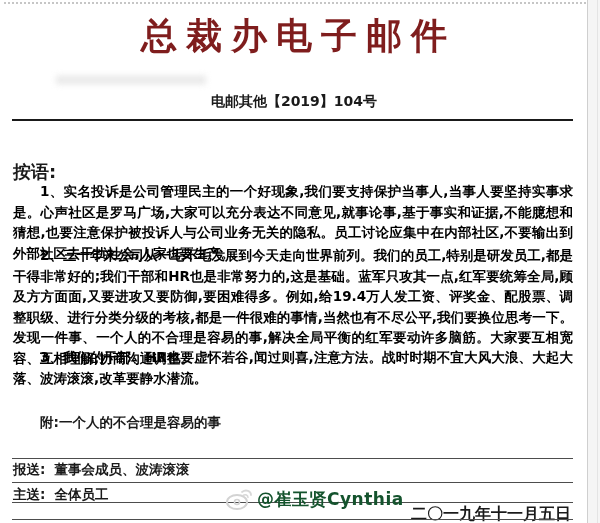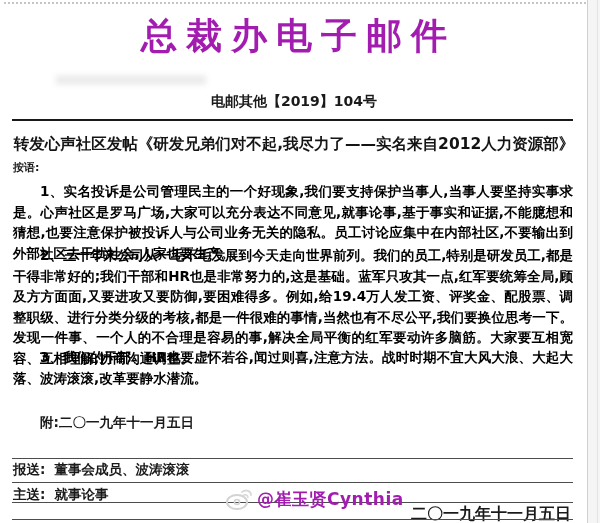--- a/index.html
+++ b/index.html
@@ -13,33 +13,33 @@
   
   .gutter{position:absolute;top:0;left:588px;width:12px;height:523px;background:#f5f5f5;}
   .edge-line{position:absolute;top:0;left:587px;width:1px;height:523px;background:#cfcfcf;}
   .edge-line2{position:absolute;top:0;left:597px;width:1px;height:523px;background:#e4e4e4;}
   .top-dotted{position:absolute;top:2px;left:4px;width:582px;height:0;border-top:2px dotted #c6c6c6;}
   .ghost{position:absolute;left:56px;top:76px;width:150px;height:8px;background:#dfdfdf;filter:blur(3px);opacity:.75;}
 
   .title{
     position:absolute;top:13px;left:0;width:588px;margin:0;
     text-align:center;font-size:36px;line-height:46px;
-    letter-spacing:9px;padding-left:9px;box-sizing:border-box;color:#a21caf;
+    letter-spacing:9px;padding-left:9px;box-sizing:border-box;color:#7f1d1d;
   }
   .meta-row{
     position:absolute;top:93px;left:0;width:588px;
     display:flex;justify-content:center;gap:18px;font-size:14px;
   }
   .header-rule{position:absolute;top:119px;left:12px;width:561px;height:2px;background:#1a1a1a;}
 
   .headline{
     position:absolute;top:134px;left:8px;width:572px;
     text-align:center;font-size:15.5px;line-height:20px;color:#141414;
   }
-  .preface-label{position:absolute;top:160px;left:13px;font-size:11px;}
+  .preface-label{position:absolute;top:160px;left:13px;font-size:18px;}
 
   .para{
     position:absolute;left:13px;width:560px;margin:0;
     font-size:13.5px;line-height:20.5px;text-align:justify;
     text-indent:2em;color:#000000;
   }
   .p1{top:181px;}
   .p2{top:245px;}
   .p3{top:347px;}
   .attachment{
@@ -56,21 +56,21 @@
   .dist-row .value{margin-left:9px;}
 
   .date{
     position:absolute;top:504px;left:13px;width:558px;
     text-align:right;font-size:16px;
   }
 
   .watermark{
     position:absolute;top:487px;left:224px;height:24px;
     display:flex;align-items:center;gap:3px;
-    color:#a21caf;font-size:17px;letter-spacing:.5px;
+    color:#14532d;font-size:17px;letter-spacing:.5px;
     white-space:nowrap;
   }
   .watermark svg{display:block;}
 </style>
 </head>
 <body>
 
 <div class="page">
 
   <div class="gutter"></div>
@@ -80,40 +80,39 @@
   <div class="ghost"></div>
 
   <h1 class="title">总裁办电子邮件</h1>
 
   <div class="meta-row">
     <span>电邮其他【2019】104号</span>
   </div>
 
   <div class="header-rule"></div>
 
-  <div class="headline">转发心声社区发帖《研发兄弟们对不起,我尽力了——实名来自2012人力资源部》</div>
 
   <div class="preface-label">按语:</div>
 
   <p class="para p1">1、实名投诉是公司管理民主的一个好现象,我们要支持保护当事人,当事人要坚持实事求是。心声社区是罗马广场,大家可以充分表达不同意见,就事论事,基于事实和证据,不能臆想和猜想,也要注意保护被投诉人与公司业务无关的隐私。员工讨论应集中在内部社区,不要输出到外部社区去干扰社会,人家也要生产。</p>
   <p class="para p2">2、三十年来公司从一毛不毛发展到今天走向世界前列。我们的员工,特别是研发员工,都是干得非常好的;我们干部和HR也是非常努力的,这是基础。蓝军只攻其一点,红军要统筹全局,顾及方方面面,又要进攻又要防御,要困难得多。例如,给19.4万人发工资、评奖金、配股票、调整职级、进行分类分级的考核,都是一件很难的事情,当然也有不尽公平,我们要换位思考一下。发现一件事、一个人的不合理是容易的事,解决全局平衡的红军要动许多脑筋。大家要互相宽容、互相理解,协商沟通调整。</p>
   <p class="para p3">3、我们的干部、HR也要虚怀若谷,闻过则喜,注意方法。战时时期不宜大风大浪、大起大落、波涛滚滚,改革要静水潜流。</p>
 
-  <p class="attachment">附:二〇一九年十一月五日</p>
+  <p class="attachment">附:一个人的不合理是容易的事</p>
 
   <div class="rule r1"></div>
 
   <div class="dist-row row-report">
     <span>报送:</span><span class="value">董事会成员、波涛滚滚</span>
   </div>
 
   <div class="rule r2"></div>
 
   <div class="dist-row row-send">
-    <span>主送:</span><span class="value">就事论事</span>
+    <span>主送:</span><span class="value">全体员工</span>
   </div>
 
   <div class="rule r3"></div>
 
   <div class="watermark">
     <span>
       <svg width="30" height="24" viewBox="0 0 30 24">
         <ellipse cx="13" cy="15" rx="10" ry="7" fill="none" stroke="#d3d3d3" stroke-width="2"></ellipse>
         <circle cx="13" cy="15" r="2.5" fill="none" stroke="#d3d3d3" stroke-width="1.6"></circle>
         <path d="M18 5 C22 2, 27 4, 27 8" fill="none" stroke="#d8d8d8" stroke-width="1.8" stroke-linecap="round"></path>

